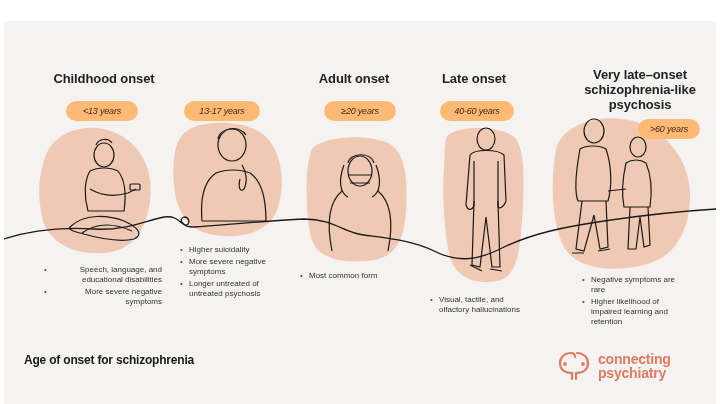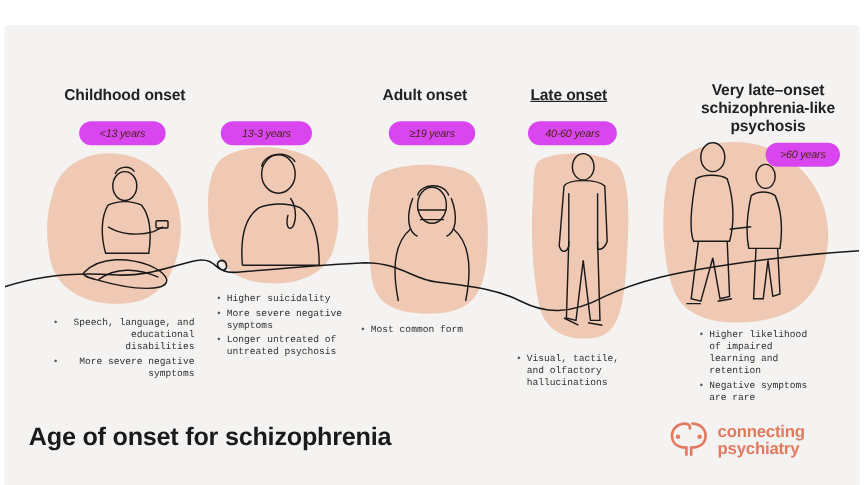--- a/index.html
+++ b/index.html
@@ -8,35 +8,34 @@
     .canvas {
       position: absolute; left: 4px; top: 21px; width: 712px; height: 392px;
       background: #f4f3f1; overflow: hidden;
     }
     .heading {
       position: absolute; font-weight: bold; font-size: 13px; color: #222;
       text-align: center; line-height: 15px; letter-spacing: -0.1px;
     }
     .pill {
       position: absolute; height: 20px; border-radius: 10px;
-      background: #d946ef; color: #4a2418; font-size: 9px; font-style: italic;
+      background: #fdba74; color: #4a2418; font-size: 9px; font-style: italic;
       display: flex; align-items: center; justify-content: center;
       letter-spacing: -0.2px;
     }
     .bullets {
       position: absolute; list-style: none; font-size: 8px; line-height: 10px;
       color: #333;
-      font-family: Liberation Mono, monospace;
     }
     .bullets li { position: relative; padding-left: 9px; margin-bottom: 2px; }
     .bullets li::before {
       content: "\2022"; position: absolute; left: 0; top: 0; color: #555;
     }
     .title {
-      position: absolute; left: 20px; top: 332px; font-size: 21px; font-weight: bold;
+      position: absolute; left: 20px; top: 332px; font-size: 12px; font-weight: bold;
       color: #1a1a1a; letter-spacing: -0.2px;
     }
     .logo {
       position: absolute; left: 552px; top: 330px; display: flex; align-items: center; gap: 6px;
     }
     .logo-text {
       color: #e07b5f; font-weight: bold; font-size: 14px; line-height: 14px;
       letter-spacing: -0.2px;
     }
     svg.art { position: absolute; left: 0; top: 0; }
@@ -97,51 +96,51 @@
       <path d="M568,232 L580,232 M594,230 L606,228"></path>
       <ellipse cx="634" cy="126" rx="8" ry="10"></ellipse>
       <path d="M622,142 C618,160 618,176 620,186 L646,186 C648,172 648,156 642,142 C636,138 628,138 622,142 Z"></path>
       <path d="M626,186 L624,228 L632,228 L636,196 L640,226 L646,224 L644,186"></path>
       <path d="M604,170 L622,168"></path>
     </g>
   </svg>
 
   <div class="heading" style="left:30px; top:50px; width:140px;">Childhood onset</div>
   <div class="heading" style="left:300px; top:50px; width:100px;">Adult onset</div>
-  <div class="heading" style="left:420px; top:50px; width:100px;text-decoration:underline;">Late onset</div>
+  <div class="heading" style="left:420px; top:50px; width:100px;">Late onset</div>
   <div class="heading" style="left:566px; top:46px; width:140px;">
     <div>Very late–onset</div>
     <div>schizophrenia-like</div>
     <div>psychosis</div>
   </div>
 
   <div class="pill" style="left:62px; top:80px; width:72px;">&lt;13 years</div>
-  <div class="pill" style="left:180px; top:80px; width:76px;">13-3 years</div>
-  <div class="pill" style="left:320px; top:80px; width:72px;">≥19 years</div>
+  <div class="pill" style="left:180px; top:80px; width:76px;">13-17 years</div>
+  <div class="pill" style="left:320px; top:80px; width:72px;">≥20 years</div>
   <div class="pill" style="left:436px; top:80px; width:74px;">40-60 years</div>
   <div class="pill" style="left:634px; top:98px; width:62px;">&gt;60 years</div>
 
   <ul class="bullets" style="left:40px; top:244px; width:118px;text-align:right;">
     <li>Speech, language, and educational disabilities</li>
     <li>More severe negative symptoms</li>
   </ul>
   <ul class="bullets" style="left:176px; top:224px; width:110px;">
     <li>Higher suicidality</li>
     <li>More severe negative symptoms</li>
     <li>Longer untreated of untreated psychosis</li>
   </ul>
   <ul class="bullets" style="left:296px; top:250px; width:110px;">
     <li>Most common form</li>
   </ul>
   <ul class="bullets" style="left:426px; top:274px; width:100px;">
     <li>Visual, tactile, and olfactory hallucinations</li>
   </ul>
   <ul class="bullets" style="left:578px; top:254px; width:100px;">
+    <li>Negative symptoms are rare</li>
     <li>Higher likelihood of impaired learning and retention</li>
-    <li>Negative symptoms are rare</li>
   </ul>
 
   <div class="title">Age of onset for schizophrenia</div>
 
   <div class="logo">
     <svg width="36" height="30" viewBox="0 0 36 30">
       <g fill="none" stroke="#e07b5f" stroke-width="2.2" stroke-linecap="round">
         <path d="M16,28 L16,22 C8,22 4,18 4,12 C4,6 9,2 15,2 C18,2 19,4 19,6"></path>
         <path d="M20,28 L20,22 C28,22 32,18 32,12 C32,6 27,2 21,2"></path>
         <circle cx="9" cy="13" r="0.8"></circle>

